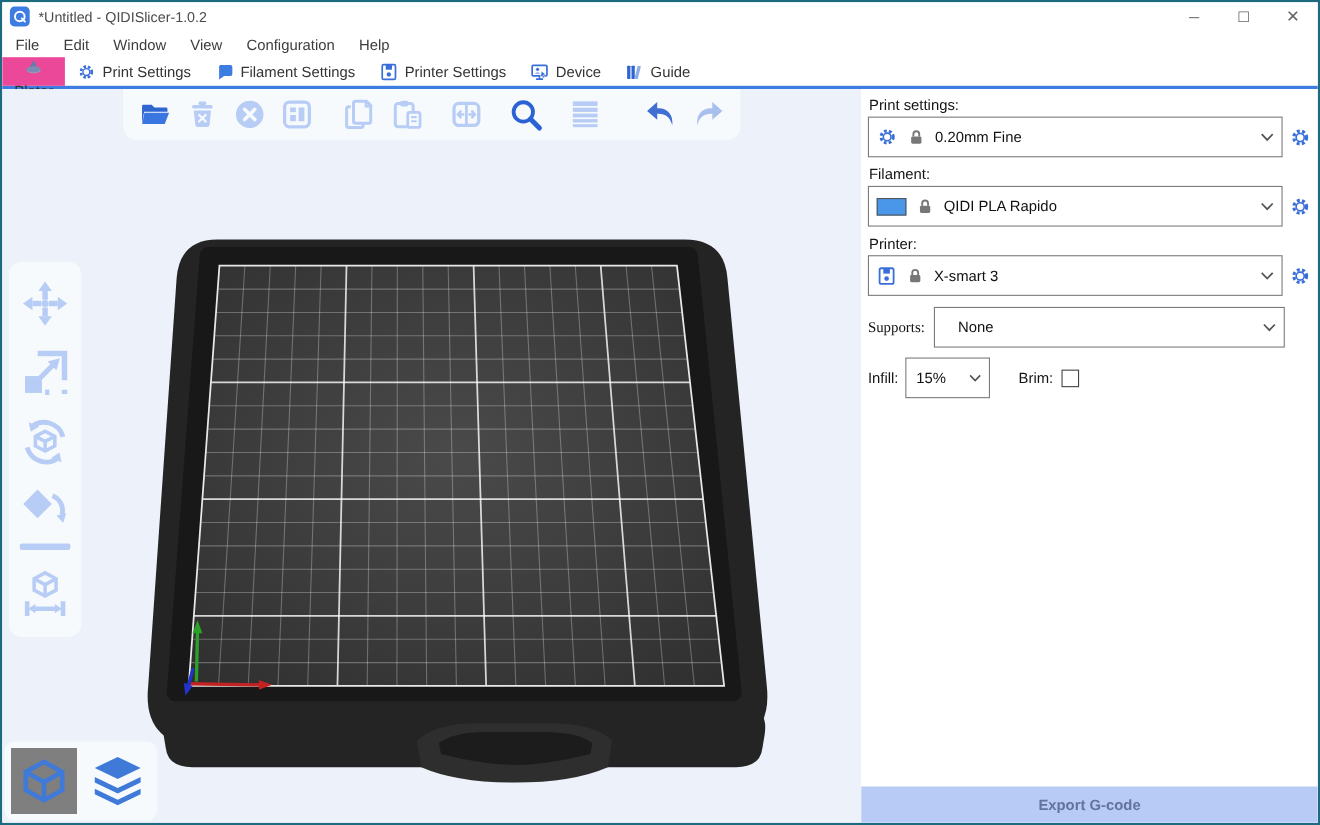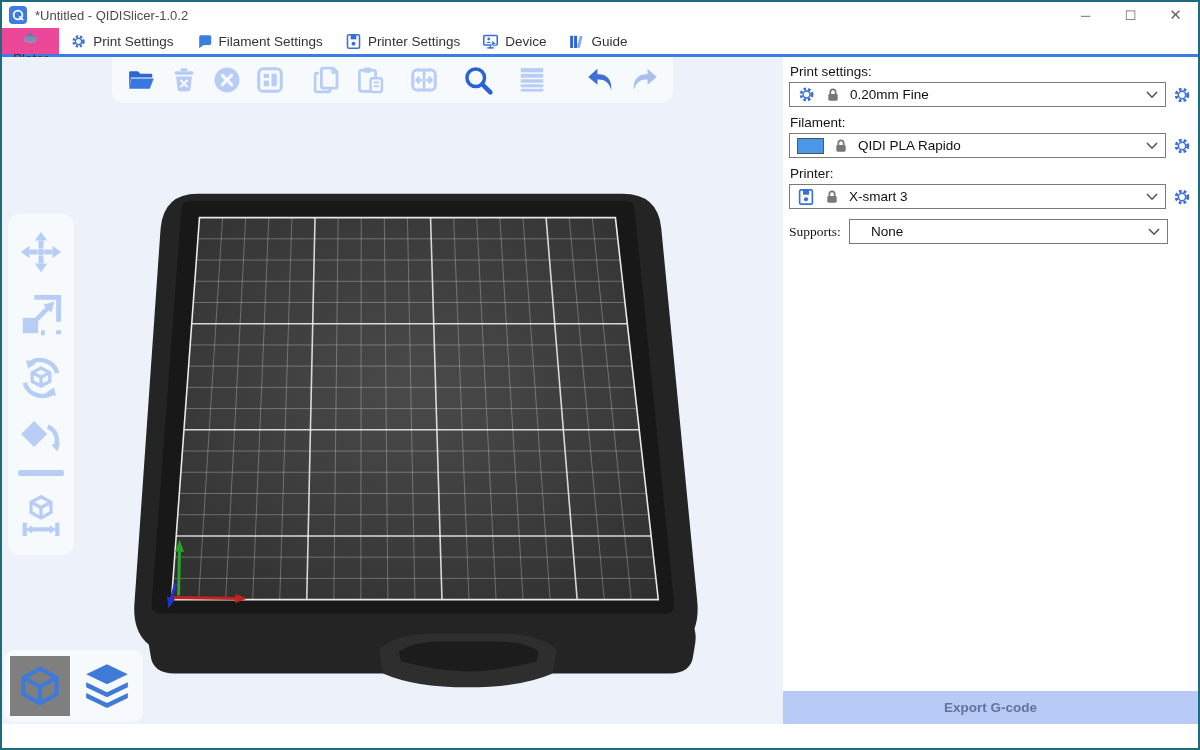--- a/index.html
+++ b/index.html
@@ -58,21 +58,21 @@
                   padding:6px; display:flex; gap:7px; }
   .vtbtn { width:60px; height:60px; display:flex; align-items:center; justify-content:center; }
   .vtbtn.active { background:#7f7f7f; }
 
   
   .bed-svg { position:absolute; inset:0; }
 
   
   .sb-label { font-size:13.5px; color:#141414; margin:3px 0 3px 1px; }
   .combo-row { display:flex; align-items:center; gap:6px; }
-  .combo { flex:1; height:25px; border:1px solid #7a7a7a; background:#fff; display:flex;
+  .combo { flex:1; height:37px; border:1px solid #7a7a7a; background:#fff; display:flex;
            align-items:center; padding:0 7px; }
   .combo-text { font-size:13.5px; color:#111; margin-left:9px; white-space:nowrap; }
   .chev { margin-left:auto; }
   .swatch { width:27px; height:16px; background:#4a96e8; border:1px solid #555; }
   .row-supports { display:flex; align-items:center; margin-top:10px; }
   .row-supports .sb-inline { width:60px; font-size:13.5px; color:#141414;font-family:Liberation Serif, serif; }
   .row-infill { display:flex; align-items:center; margin-top:9px; }
   .lbl-infill { width:34px; font-size:13.5px; color:#141414; }
   .combo-small { width:77px; flex:none; }
   .lbl-brim { margin-left:26px; font-size:13.5px; color:#141414; }
@@ -96,20 +96,28 @@
       </svg>
     </div>
     <span class="title-text">*Untitled - QIDISlicer-1.0.2</span>
     <div class="win-controls">
       <span class="win-btn">─</span>
       <span class="win-btn">☐</span>
       <span class="win-btn" style="font-size:15px">✕</span>
     </div>
   </div>
 
+  <div class="menubar">
+    <span class="menu-item">File</span>
+    <span class="menu-item">Edit</span>
+    <span class="menu-item">Window</span>
+    <span class="menu-item">View</span>
+    <span class="menu-item">Configuration</span>
+    <span class="menu-item">Help</span>
+  </div>
 
   <div class="tabbar">
     <div class="tab active">
       <svg width="17" height="17" viewBox="0 0 24 24">
         <ellipse cx="12" cy="16.5" rx="9" ry="4.2" fill="#9aa6c6"></ellipse>
         <ellipse cx="12" cy="15.4" rx="9" ry="4.2" fill="#7d8cb4"></ellipse>
         <path d="M12 4 l4.4 7.5 h-8.8 Z" fill="#6879a8"></path>
       </svg>
       <span>Plater</span>
     </div>
@@ -439,17 +447,28 @@
       <div class="row-supports">
         <span class="sb-inline">Supports:</span>
         <div class="combo" style="margin-right:24px">
           <span class="combo-text" style="margin-left:14px">None</span>
           <svg class="chev" width="12" height="8" viewBox="0 0 12 8">
             <path d="M1 1 L6 6.2 11 1" stroke="#555" stroke-width="1.6" fill="none"></path>
           </svg>
         </div>
       </div>
 
+      <div class="row-infill">
+        <span class="lbl-infill">Infill:</span>
+        <div class="combo combo-small">
+          <span class="combo-text" style="margin-left:2px">15%</span>
+          <svg class="chev" width="11" height="8" viewBox="0 0 12 8">
+            <path d="M1 1 L6 6.2 11 1" stroke="#555" stroke-width="1.6" fill="none"></path>
+          </svg>
+        </div>
+        <span class="lbl-brim">Brim:</span>
+        <span class="checkbox"></span>
+      </div>
 
       <div class="export-btn">Export G-code</div>
     </div>
   </div>
 </div>
 
 </body></html>

